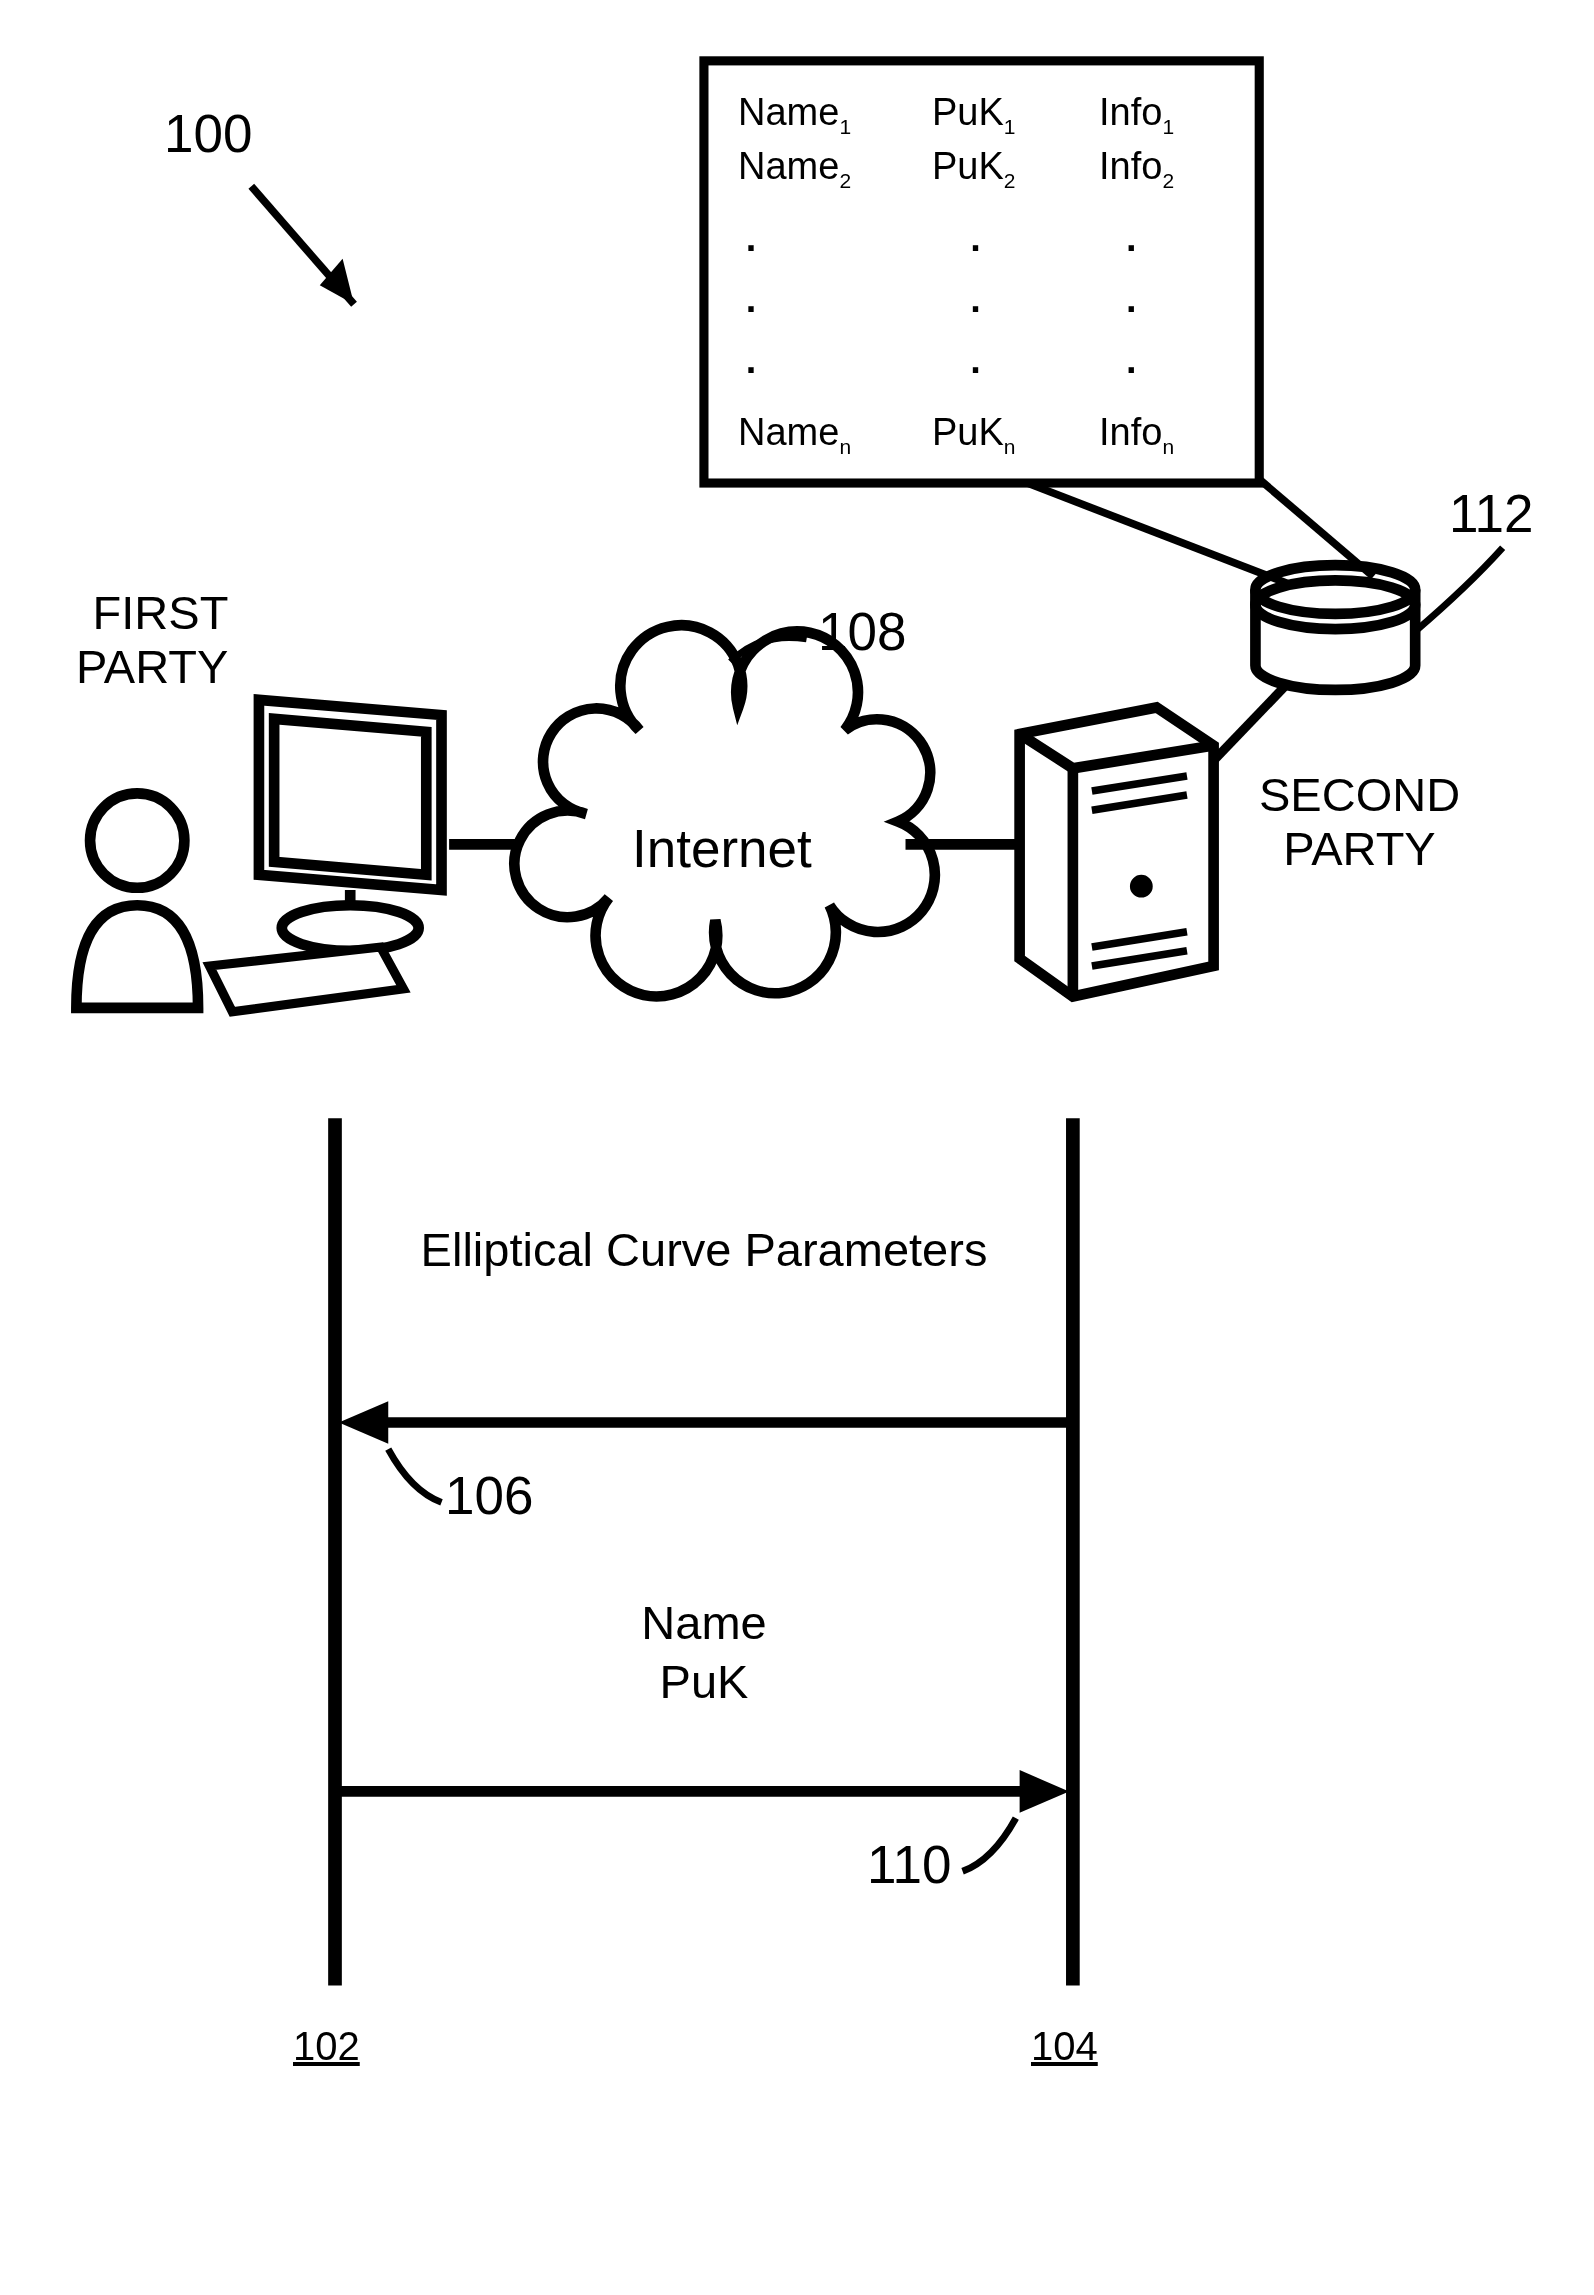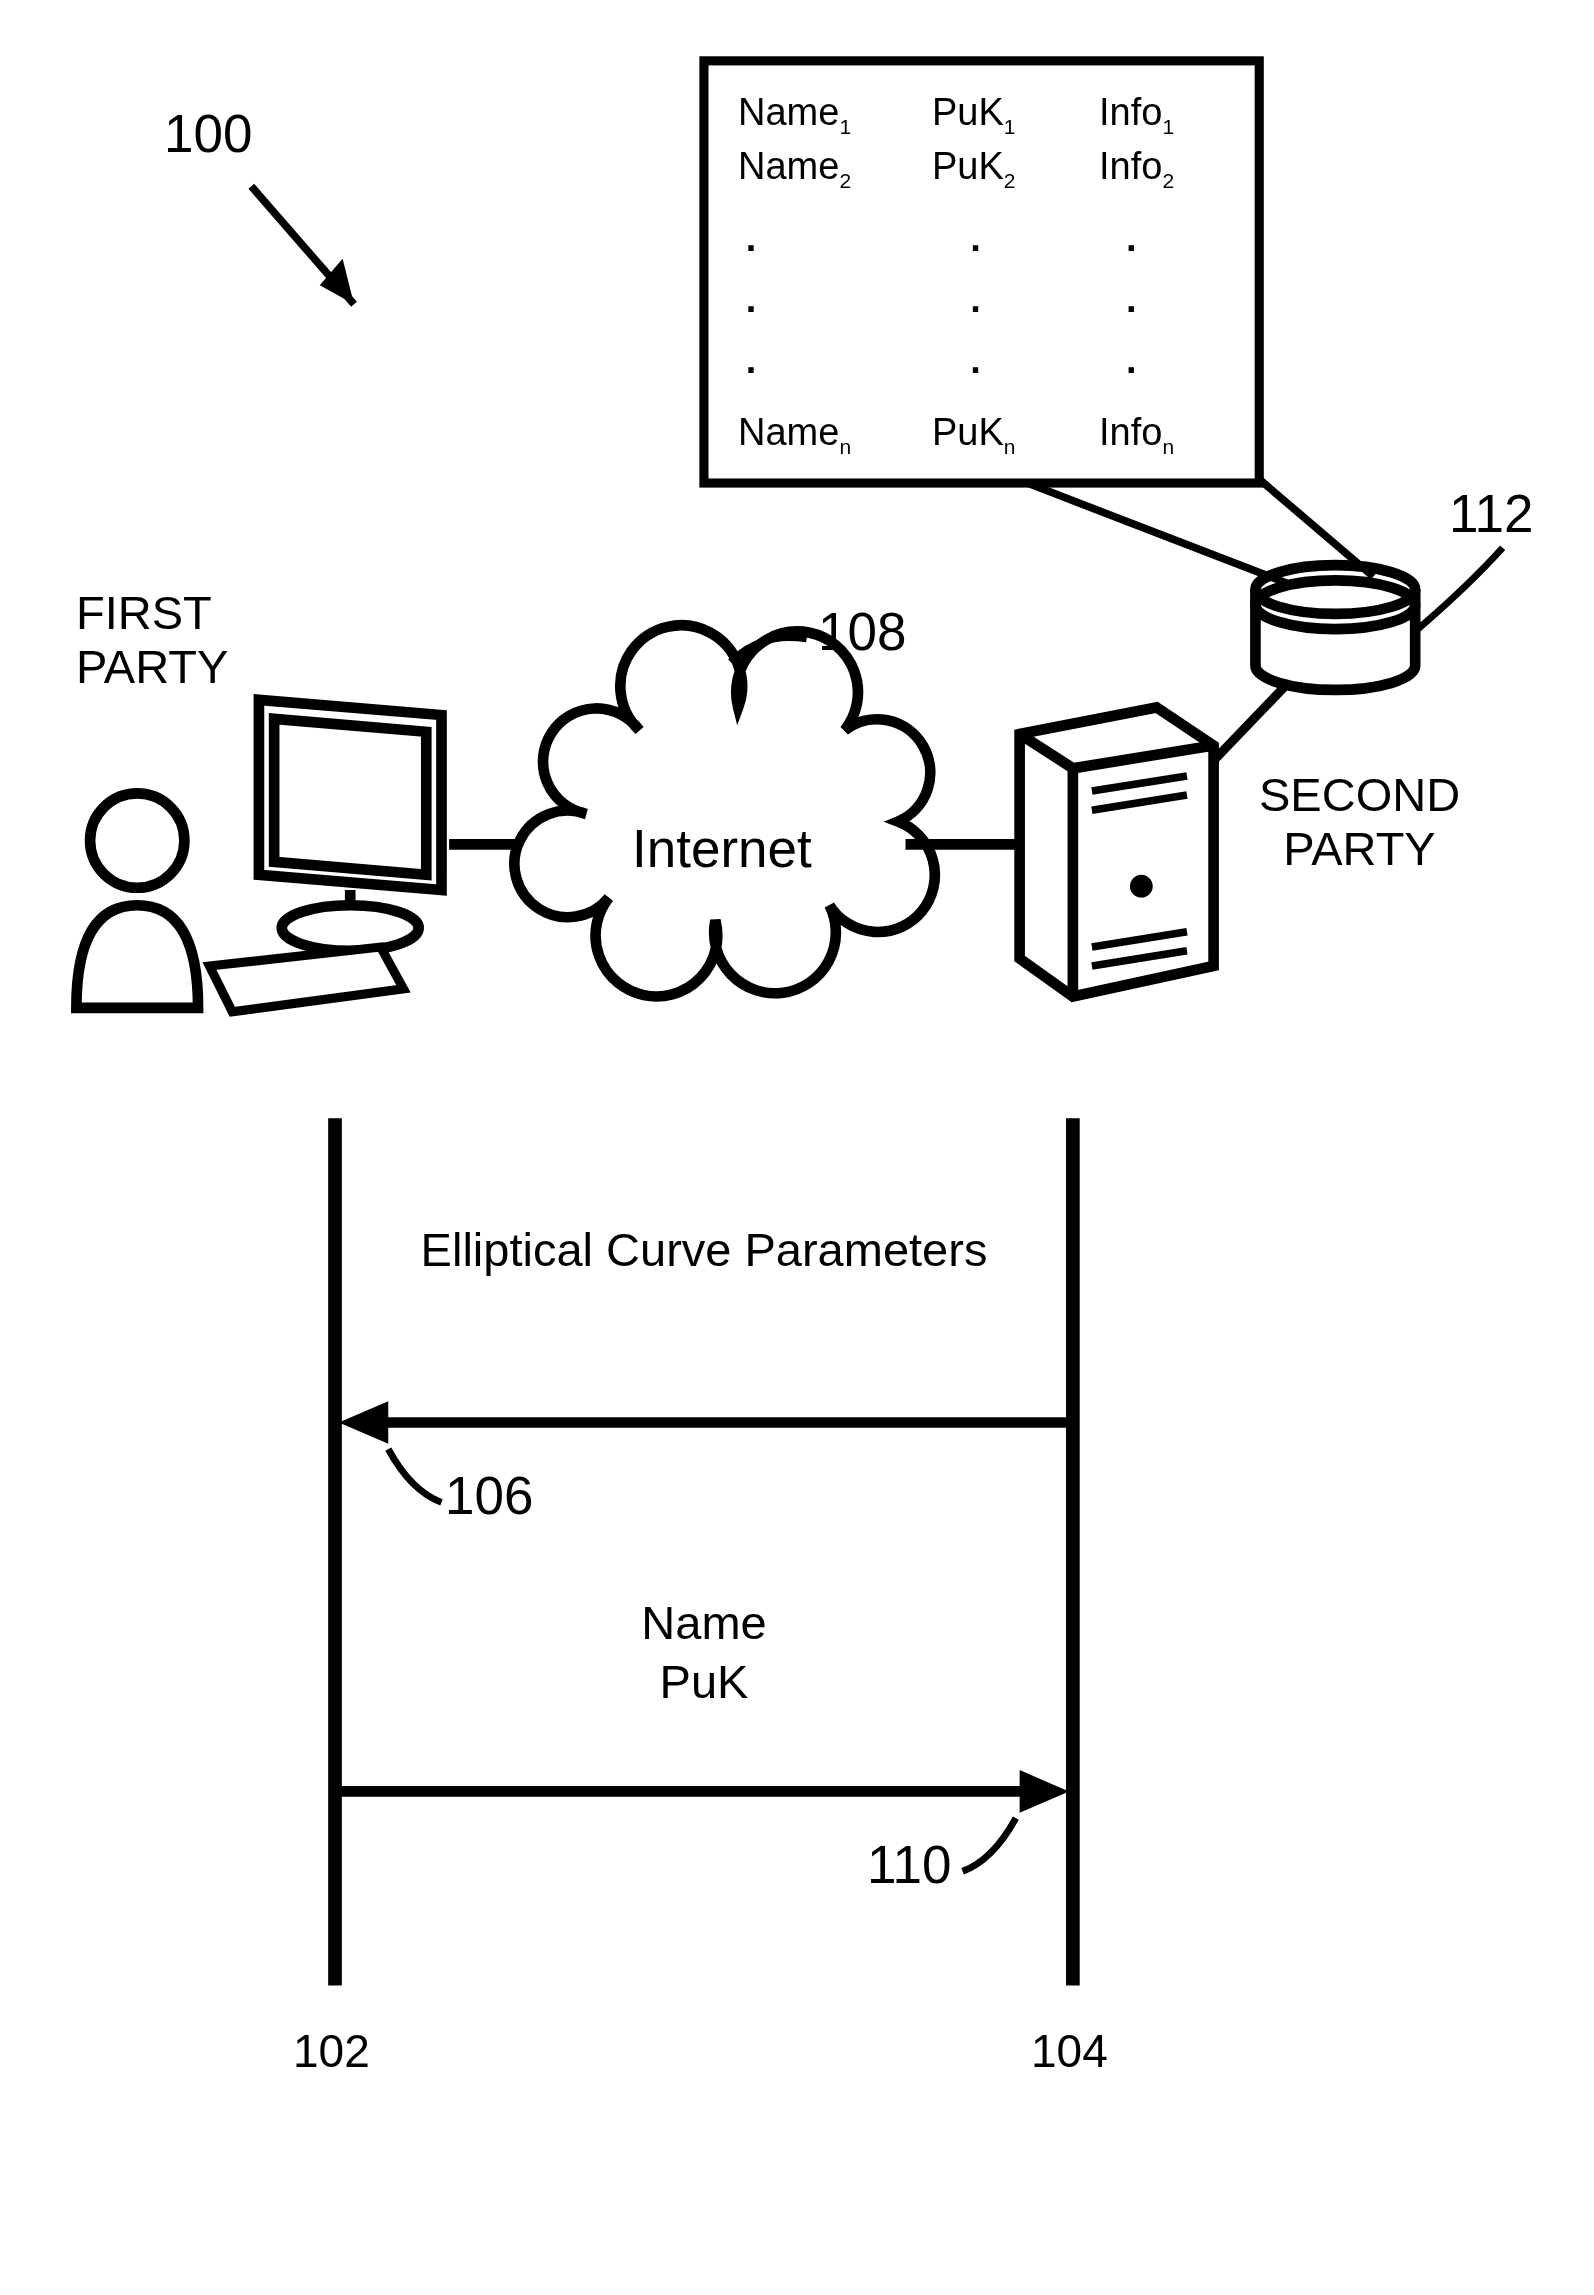--- a/index.html
+++ b/index.html
@@ -1,20 +1,20 @@
 <!DOCTYPE html>
 <html style="font-size:12px"><head>
 <meta charset="utf-8">
 <style>
   html,body{margin:0;padding:0;background:#fff;font-family:Arial,Helvetica,sans-serif;color:#000}
   .page{position:relative;width:1595px;height:2295px}
   .abs{position:absolute}
   .ref{font-size:53px}
-  .ref-u{font-size:46px;}
-  .party{font-size:47px;text-align:left;line-height:1.15}
+  .ref-u{font-size:40px;text-decoration:underline}
+  .party{font-size:47px;text-align:right;line-height:1.15}
   .fig{font-size:72px;font-weight:800}
   .cloud-label{font-size:53px}
   .second{font-size:47px;text-align:center;line-height:1.15}
   .msg{font-size:47px;text-align:center;line-height:1.25}
   .tbl{font-size:38px;font-weight:400;font-family:Arial,Helvetica,sans-serif}
   .sub{font-size:21px;vertical-align:sub}
   svg{position:absolute;left:0;top:0}
 </style>
 </head>
 <body>

